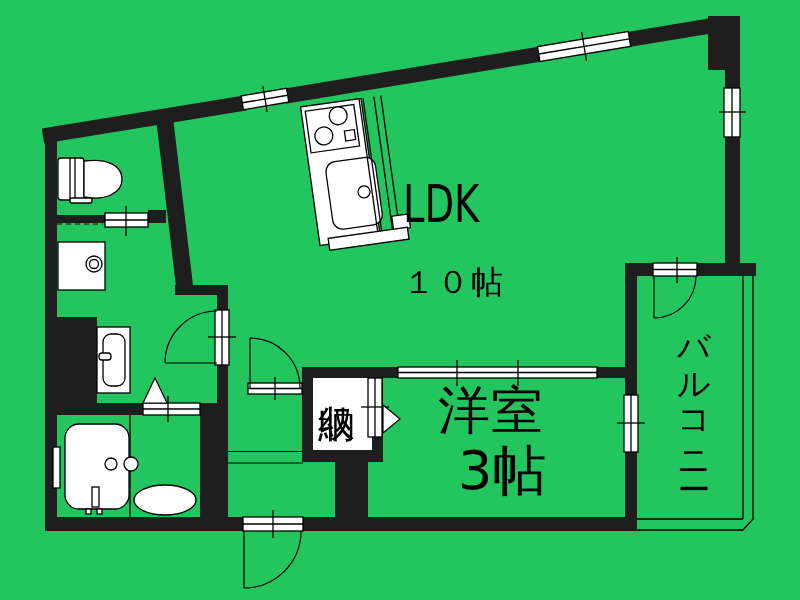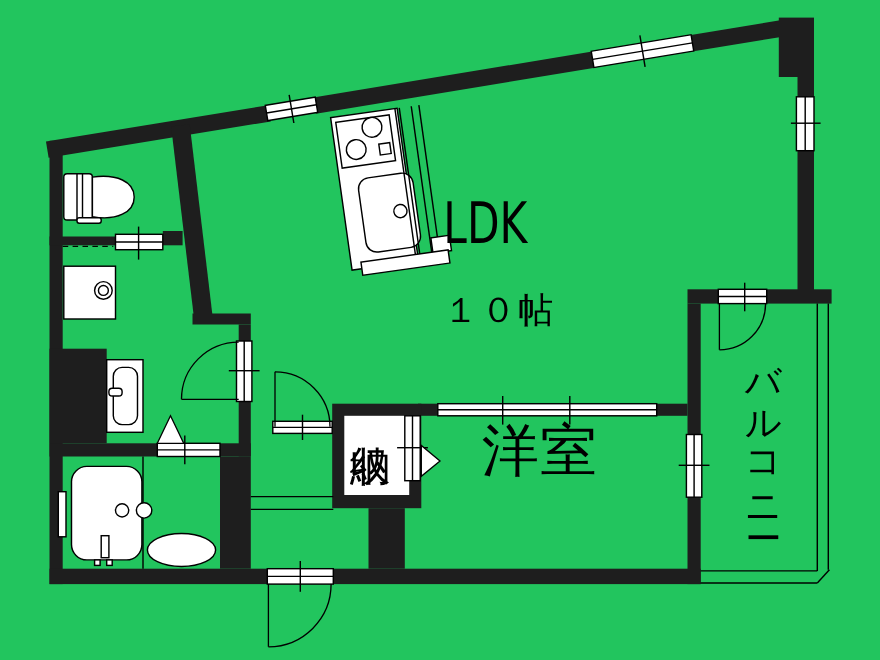--- a/index.html
+++ b/index.html
@@ -206,15 +206,16 @@
       <line x1="382" y1="107" x2="382" y2="242"></line>
       <rect x="376" y="228" width="17" height="14"></rect>
       <rect x="310" y="241" width="80" height="12"></rect>
     </g>
   </g>
 </svg>
 
   <div class="label lbl-ldk">LDK</div>
   <div class="label lbl-ldk-size">１０帖</div>
   <div class="label lbl-western">洋室</div>
+  <div class="label lbl-western-size">3帖</div>
   <div class="label vertical lbl-storage">収納</div>
   <div class="label vertical lbl-balcony">バルコニー</div>
 </div>
 
 </body></html>

